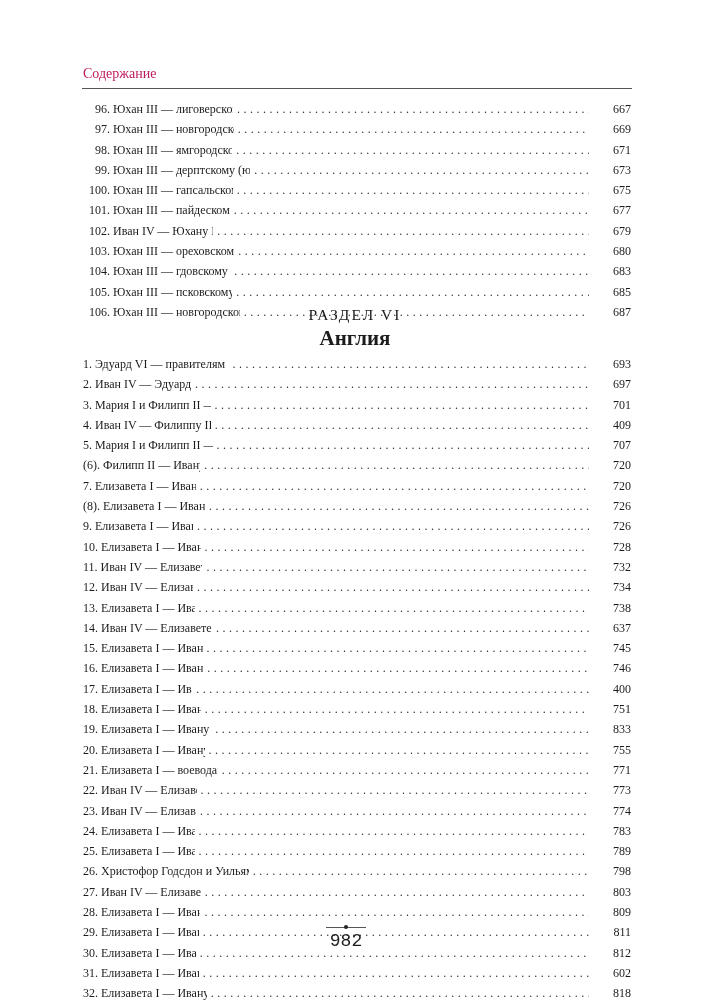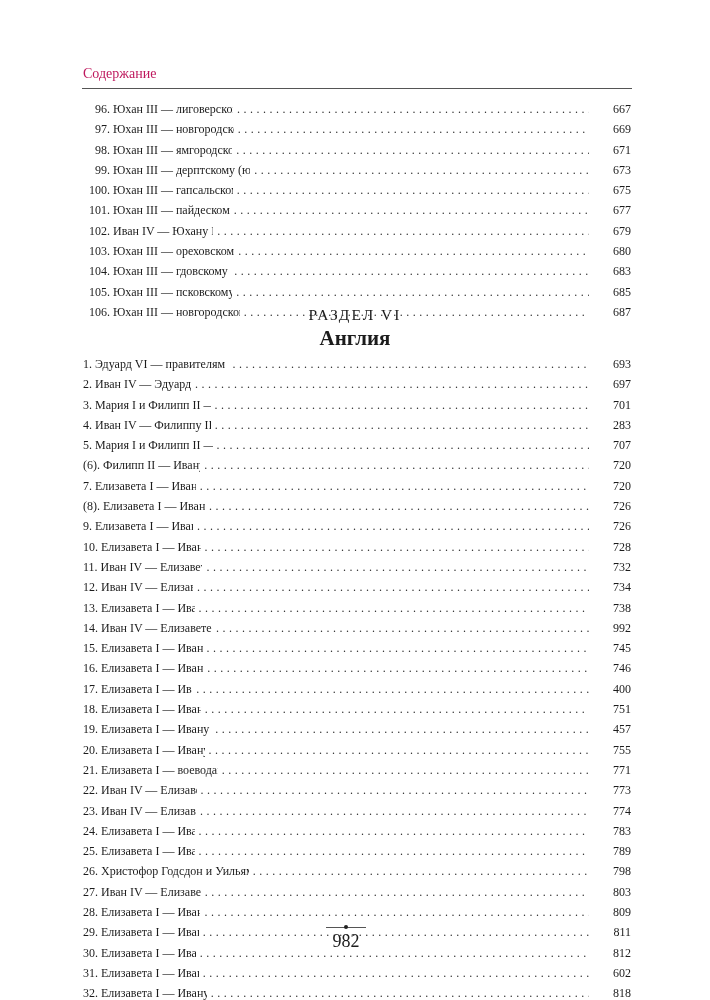--- a/index.html
+++ b/index.html
@@ -16,21 +16,21 @@
   .toc-row .dots::before { content: ". . . . . . . . . . . . . . . . . . . . . . . . . . . . . . . . . . . . . . . . . . . . . . . . . . . . . . . . . . . . . . . . . . . . . . . . . . . . . . . . . . . . . . . . . . . . . . . . . . . . . . . . . . . . . . . . . . . . . . . . . . . . . . . . "; letter-spacing: 0; word-spacing: 0.5px; }
   .toc-row .page { flex: 0 0 36px; text-align: right; }
   #block-a { top: 99px; }
   #block-a .num { width: 30px; }
   #block-b { top: 354px; }
   .section-heading { position: absolute; left: 0; width: 710px; text-align: center; }
   .section-title { top: 306px; font-size: 15.5px; letter-spacing: 2px; }
   .section-subtitle { top: 326px; font-size: 21px; font-weight: bold; }
   .folio-rule { position: absolute; left: 326px; top: 927px; width: 40px; border-top: 0.8px solid #555; }
   .folio-dot { position: absolute; left: 344px; top: 925px; width: 4px; height: 4px; border-radius: 50%; background: #222; }
-  .folio { position: absolute; left: 0; width: 692px; top: 931px; text-align: center; font-size: 18px; font-family: Liberation Serif, serif; }
+  .folio { position: absolute; left: 0; width: 692px; top: 931px; text-align: center; font-size: 18px; font-family: Liberation Mono, monospace; }
 </style>
 </head>
 <body>
 
 <div class="running-head">Содержание</div>
 <div class="head-rule"></div>
 
 <div class="toc-block" id="block-a">
     <div class="toc-row">
       <span class="num">96.&nbsp;</span>
@@ -119,21 +119,21 @@
     <div class="toc-row">
       <span class="num">3.&nbsp;</span>
       <span class="title">Мария I и Филипп II — Ивану IV, 1 апреля 1555 г.</span>
       <span class="dots"></span>
       <span class="page">701</span>
     </div>
     <div class="toc-row">
       <span class="num">4.&nbsp;</span>
       <span class="title">Иван IV — Филиппу II и Марии I, февраль 1556 г.</span>
       <span class="dots"></span>
-      <span class="page">283</span>
+      <span class="page">409</span>
     </div>
     <div class="toc-row">
       <span class="num">5.&nbsp;</span>
       <span class="title">Мария I и Филипп II — Ивану IV, 28 апреля 1557 г.</span>
       <span class="dots"></span>
       <span class="page">707</span>
     </div>
     <div class="toc-row">
       <span class="num">(6).&nbsp;</span>
       <span class="title">Филипп II — Ивану IV, 22 ноября 1558 г.</span>
@@ -179,21 +179,21 @@
     <div class="toc-row">
       <span class="num">13.&nbsp;</span>
       <span class="title">Елизавета I — Ивану IV, 18 мая 1567 г.</span>
       <span class="dots"></span>
       <span class="page">738</span>
     </div>
     <div class="toc-row">
       <span class="num">14.&nbsp;</span>
       <span class="title">Иван IV — Елизавете I, [1—21] сентября 1567 г.</span>
       <span class="dots"></span>
-      <span class="page">992</span>
+      <span class="page">637</span>
     </div>
     <div class="toc-row">
       <span class="num">15.&nbsp;</span>
       <span class="title">Елизавета I — Ивану IV, 14 октября 1567 г.</span>
       <span class="dots"></span>
       <span class="page">745</span>
     </div>
     <div class="toc-row">
       <span class="num">16.&nbsp;</span>
       <span class="title">Елизавета I — Ивану IV, 10 февраля 1568 г.</span>
@@ -209,21 +209,21 @@
     <div class="toc-row">
       <span class="num">18.&nbsp;</span>
       <span class="title">Елизавета I — Ивану IV, [16] июня 1568 г.</span>
       <span class="dots"></span>
       <span class="page">751</span>
     </div>
     <div class="toc-row">
       <span class="num">19.&nbsp;</span>
       <span class="title">Елизавета I — Ивану IV, 12 или 16 июня 1568 г.</span>
       <span class="dots"></span>
-      <span class="page">457</span>
+      <span class="page">833</span>
     </div>
     <div class="toc-row">
       <span class="num">20.&nbsp;</span>
       <span class="title">Елизавета I — Ивану IV, 16 сентября 1568 г.</span>
       <span class="dots"></span>
       <span class="page">755</span>
     </div>
     <div class="toc-row">
       <span class="num">21.&nbsp;</span>
       <span class="title">Елизавета I — воеводам Нарвы, 16 сентября 1568 г.</span>

